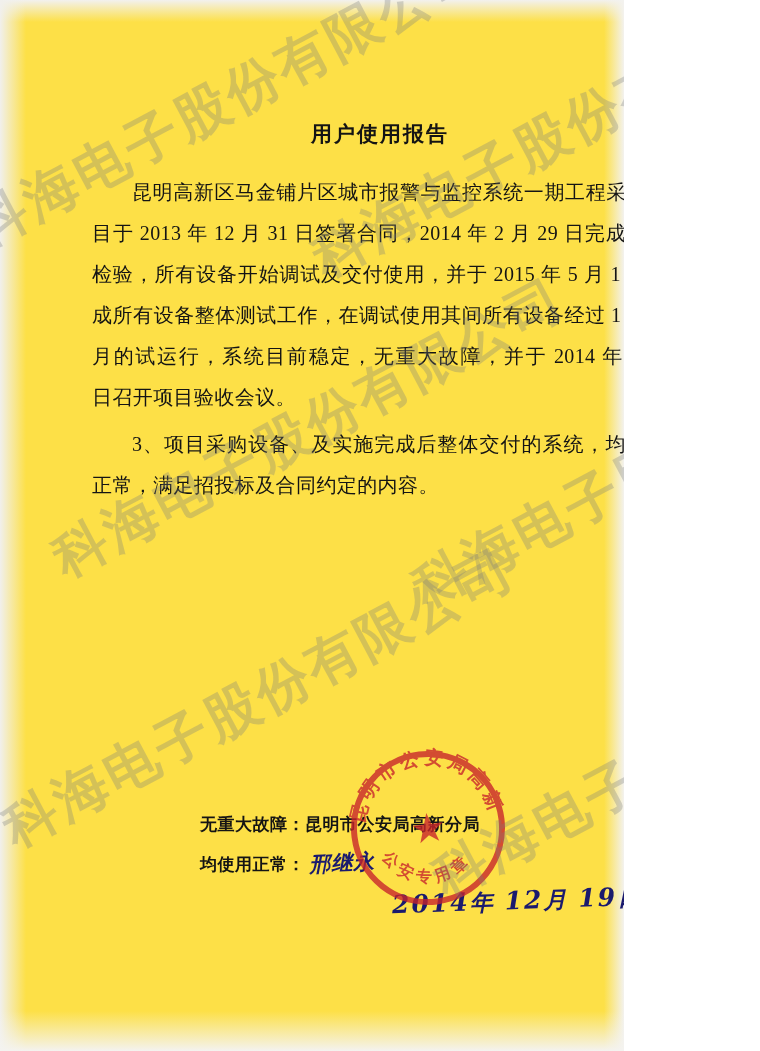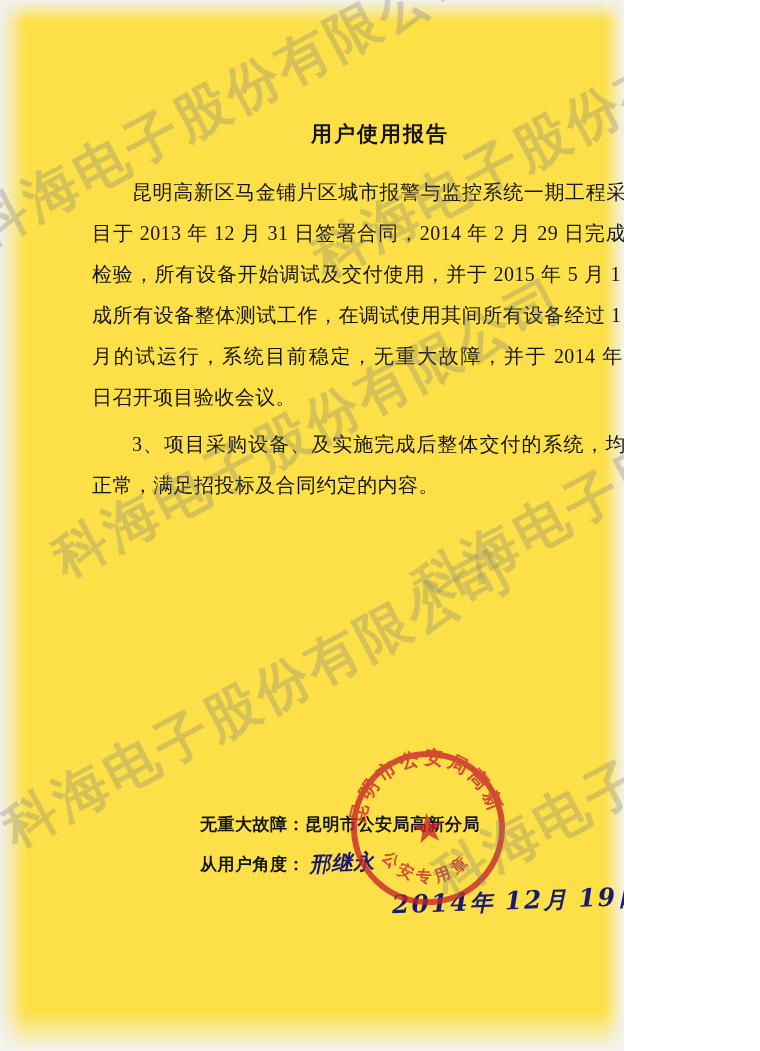--- a/index.html
+++ b/index.html
@@ -208,21 +208,21 @@
       </text>
       <text x="90" y="104" text-anchor="middle" font-size="40" fill="#c8232c">★</text>
     </svg>
   </div>
 
   <div class="sign-block">
     <div class="sign-line">
       <span class="lbl">无重大故障：</span><span>昆明市公安局高新分局</span>
     </div>
     <div class="sign-line">
-      <span class="lbl">从用户角度：</span><span class="handwritten">邢继永</span>
+      <span class="lbl">均使用正常：</span><span class="handwritten">邢继永</span>
     </div>
     <div class="date-hand">
       <span class="num">2014</span><span>年</span>
       <span class="num">12</span><span>月</span>
       <span class="num">19</span><span>日</span>
     </div>
   </div>
 
   <div class="watermark-layer">
     <div class="wm wm-1">科海电子股份有限公司</div>

